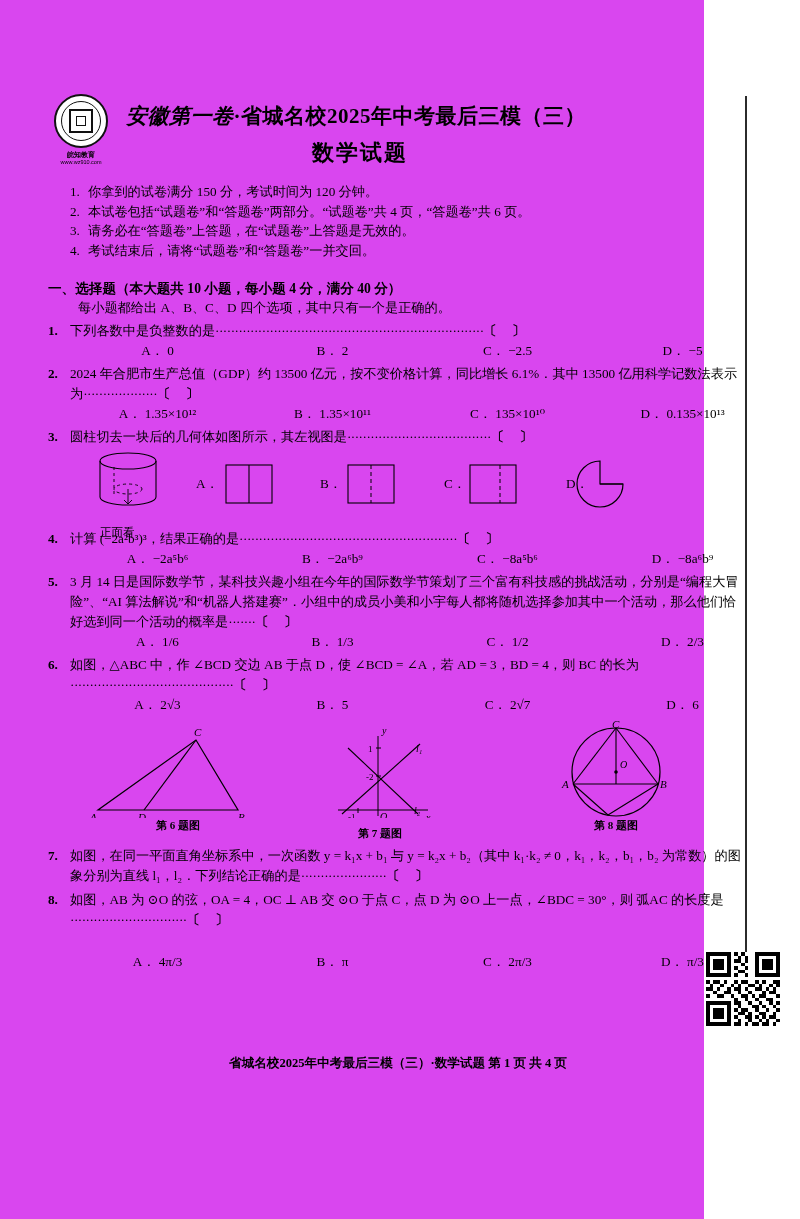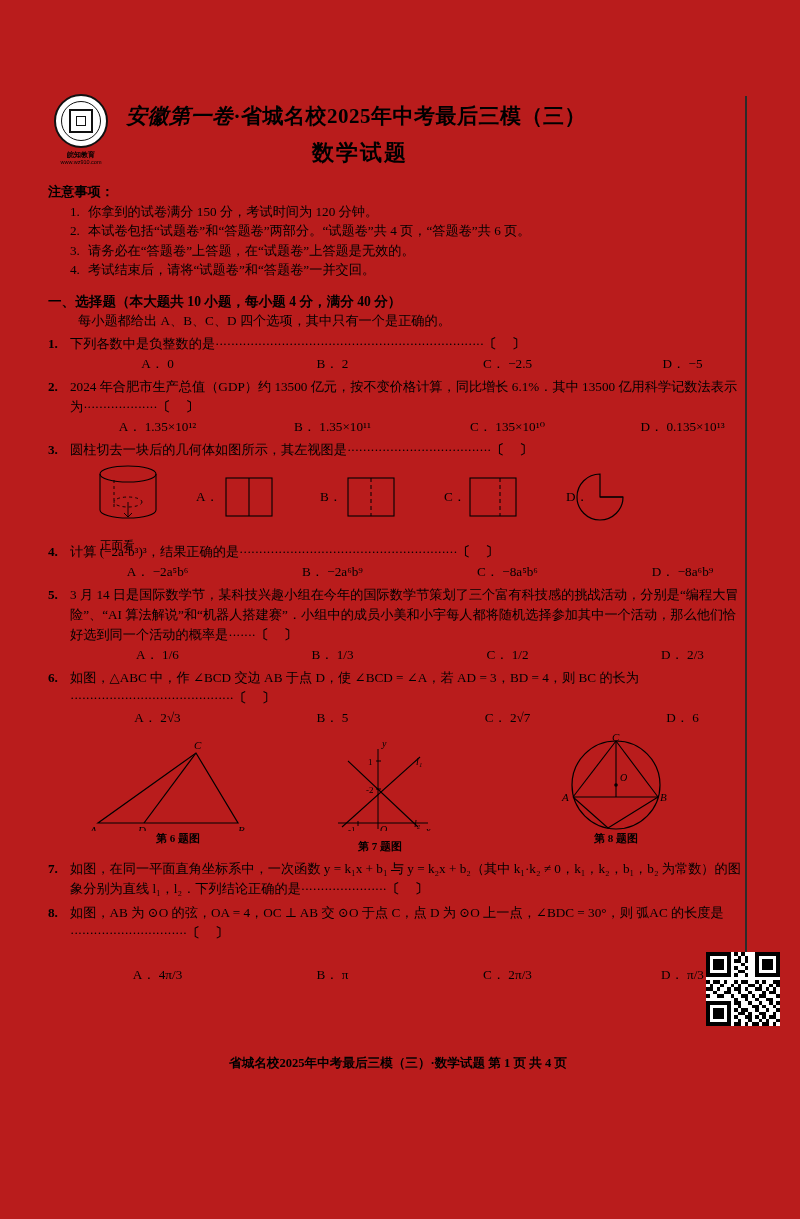--- a/index.html
+++ b/index.html
@@ -11,22 +11,22 @@
     width: 800px;
     height: 1219px;
     font-family: "Liberation Serif", "DejaVu Serif", serif;
     color: #000;
     position: relative;
     overflow: hidden;
   }
   .page {
     position: absolute;
     left: 0; top: 0;
-    width: 800px; height: 1219px;
-    background: #b91c1c;
+    width: 704px; height: 1219px;
+    background: #d946ef;
     text-decoration: underline;
   }
   .sheet {
     position: absolute;
     left: 48px;
     top: 88px;
     width: 700px;
     height: 980px;
   }
   
@@ -132,21 +132,21 @@
     position: relative;
   }
   .notes li .num {
     position: absolute;
     left: 22px;
   }
   
   .sec-head {
     font-size: 13.6px;
     font-weight: bold;
-    margin-top: 13px;
+    margin-top: 20px;
   }
   .sec-note {
     font-size: 13.2px;
     padding-left: 30px;
     margin-top: 1px;
   }
   
   .q {
     margin-top: 4px;
     font-size: 13.2px;
@@ -222,21 +222,20 @@
         <div class="logo-text">皖知教育</div>
         <div class="logo-sub">www.wz910.com</div>
       </div>
       <div class="title-main">
         <span class="brand">安徽第一卷</span><span>·省城名校2025年中考最后三模（三）</span>
       </div>
       <div class="title-sub">数学试题</div>
     </div>
 
     <div class="notes">
-      <div class="notes-title">注意事项：</div>
       <ol>
         <li><span class="num">1.</span><span>你拿到的试卷满分 150 分，考试时间为 120 分钟。</span></li>
         <li><span class="num">2.</span><span>本试卷包括“试题卷”和“答题卷”两部分。“试题卷”共 4 页，“答题卷”共 6 页。</span></li>
         <li><span class="num">3.</span><span>请务必在“答题卷”上答题，在“试题卷”上答题是无效的。</span></li>
         <li><span class="num">4.</span><span>考试结束后，请将“试题卷”和“答题卷”一并交回。</span></li>
       </ol>
     </div>
 
     <div class="sec-head">一、选择题（本大题共 10 小题，每小题 4 分，满分 40 分）</div>
     <div class="sec-note">每小题都给出 A、B、C、D 四个选项，其中只有一个是正确的。</div>

